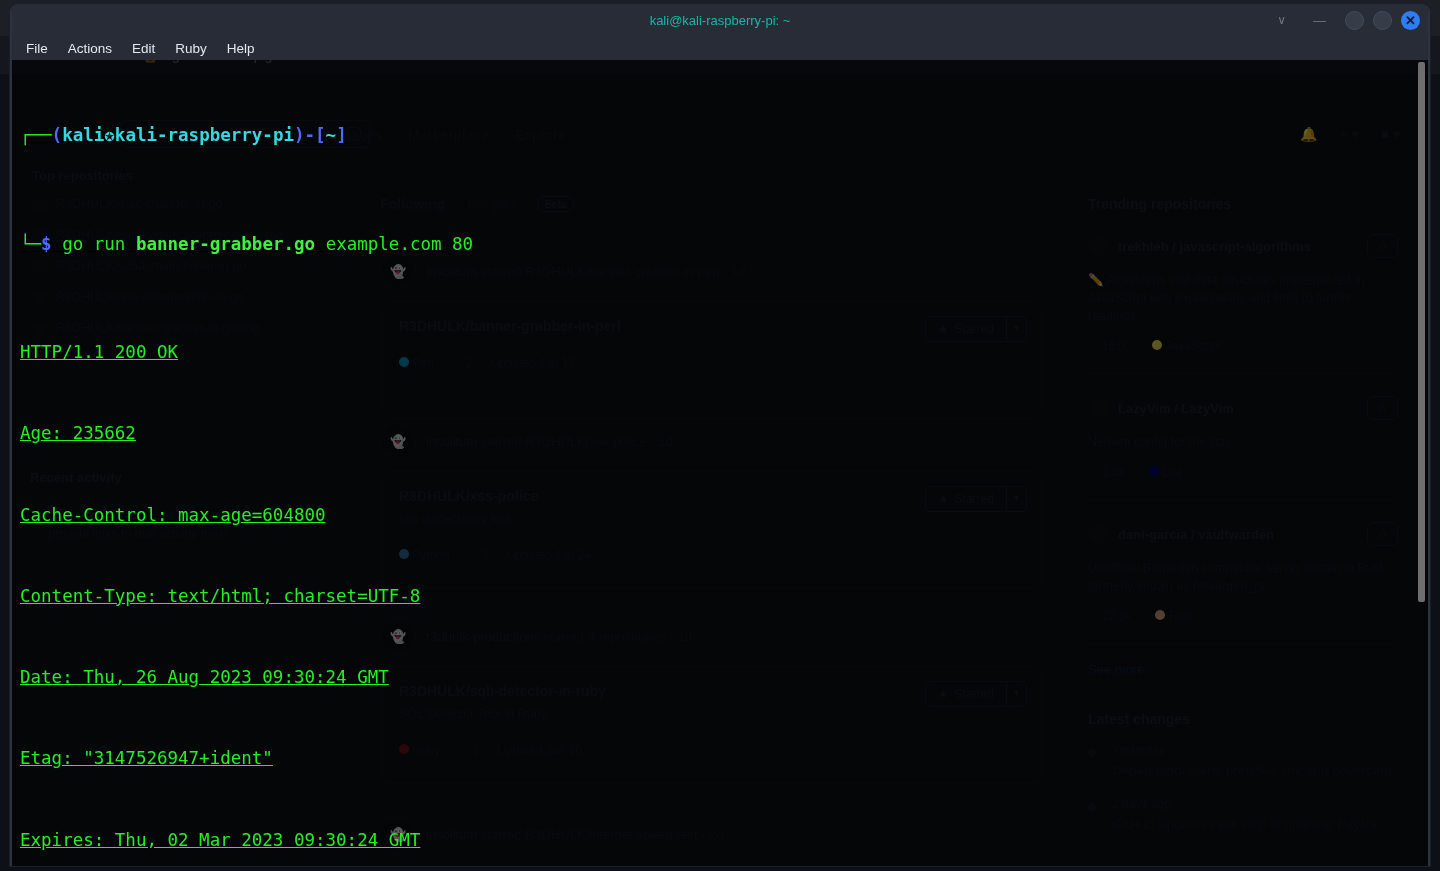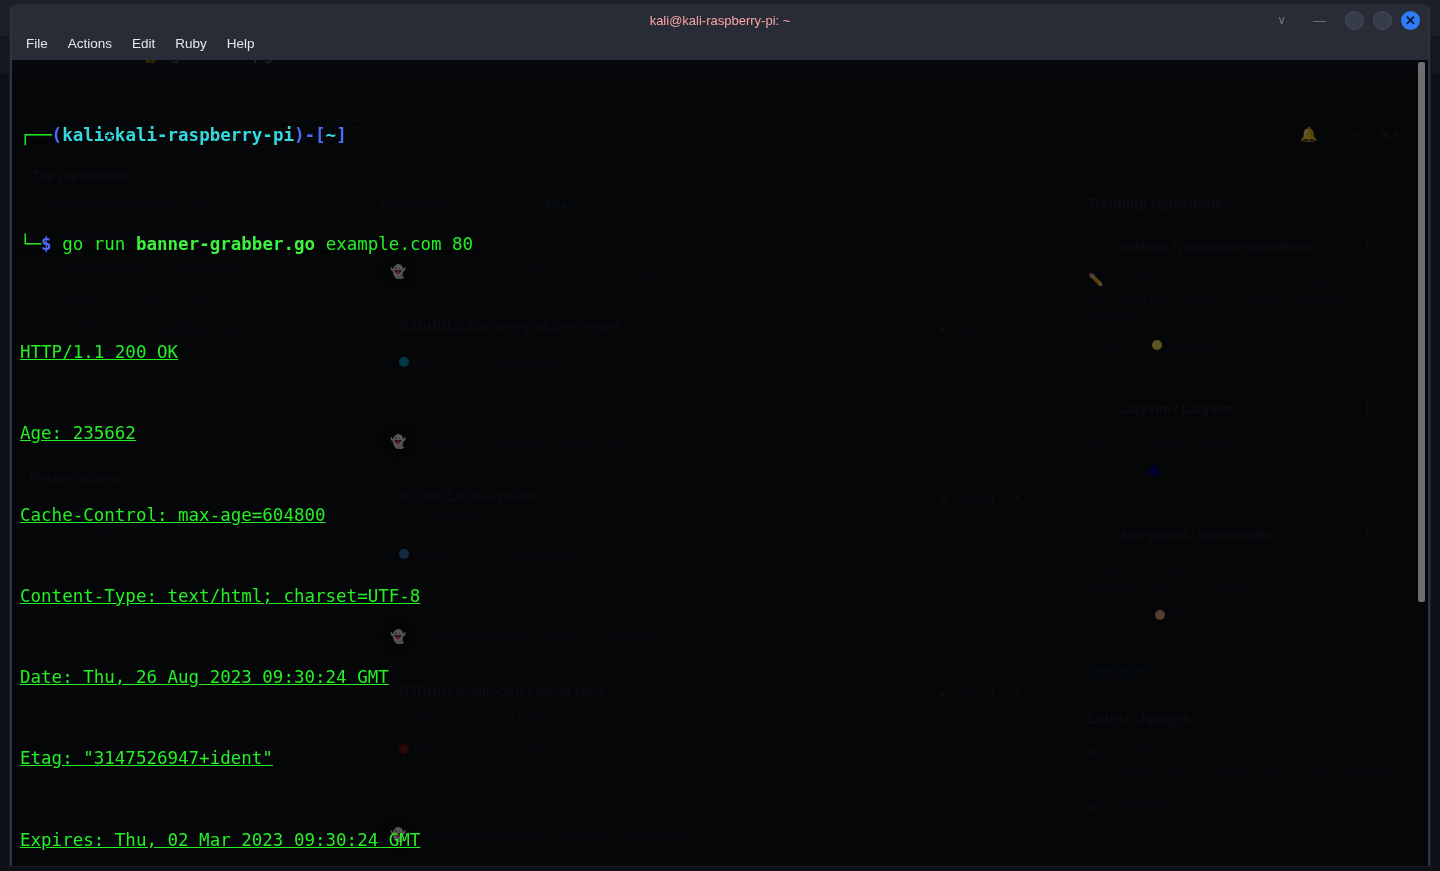--- a/index.html
+++ b/index.html
@@ -89,32 +89,32 @@
   .chg .when { font-size:12px; color:#171c23; }
   .chg .what { font-size:13.5px; color:#151a21; line-height:21px; margin-top:3px; }
 
   
   #term { position:absolute; left:10px; top:4px; width:1420px; height:862px;
       border-radius:8px 8px 0 0; overflow:hidden;
       border-left:2px solid #2c3340; border-right:2px solid #2c3340;
       box-shadow:0 0 0 1px #1a1f29; }
   #titlebar { height:32px; background:#272c36; position:relative;
       display:flex; align-items:center; justify-content:center; }
-  #titlebar .title { font-size:13px; color:#fca5a5; }
+  #titlebar .title { font-size:13px; color:#14b8a6; }
   #titlebar .tb-right { position:absolute; right:8px; top:0; height:32px;
       display:flex; align-items:center; gap:9px; }
   .tb-chev { color:#6f7582; font-size:12px; padding:0 8px; }
   .tb-min { color:#6f7582; font-size:13px; padding:0 10px; }
   .cbtn { width:19px; height:19px; border-radius:50%; }
   .cbtn.g1 { background:#363c48; border:1px solid #454c59; }
   .cbtn.g2 { background:#363c48; border:1px solid #454c59; }
   .cbtn.close { background:#2f7cf6; display:flex; align-items:center; justify-content:center;
       color:#0b1a33; font-size:13px; font-weight:700; line-height:1; }
 
-  #menubar { height:24px; background:#272c36; display:flex; align-items:flex-start;
+  #menubar { height:24px; background:#272c36; display:flex; align-items:center;
       gap:20px; padding-left:14px; font-size:13.5px; color:#e4e7ec; }
   #menubar span { cursor:default; }
 
   #screen { position:absolute; left:0; top:56px; right:0; bottom:0;
       font-family:"DejaVu Sans Mono", monospace; font-size:17.5px; line-height:27.1px;
       padding:8px 0 0 8px; white-space:pre; overflow:hidden; }
   #screen .ln { display:block; height:27.1px;text-decoration:underline; }
   .grn { color:#26ef26; }
   .brt { color:#3ef23e; font-weight:bold; }
   .blu { color:#4f6bff; font-weight:bold; }

